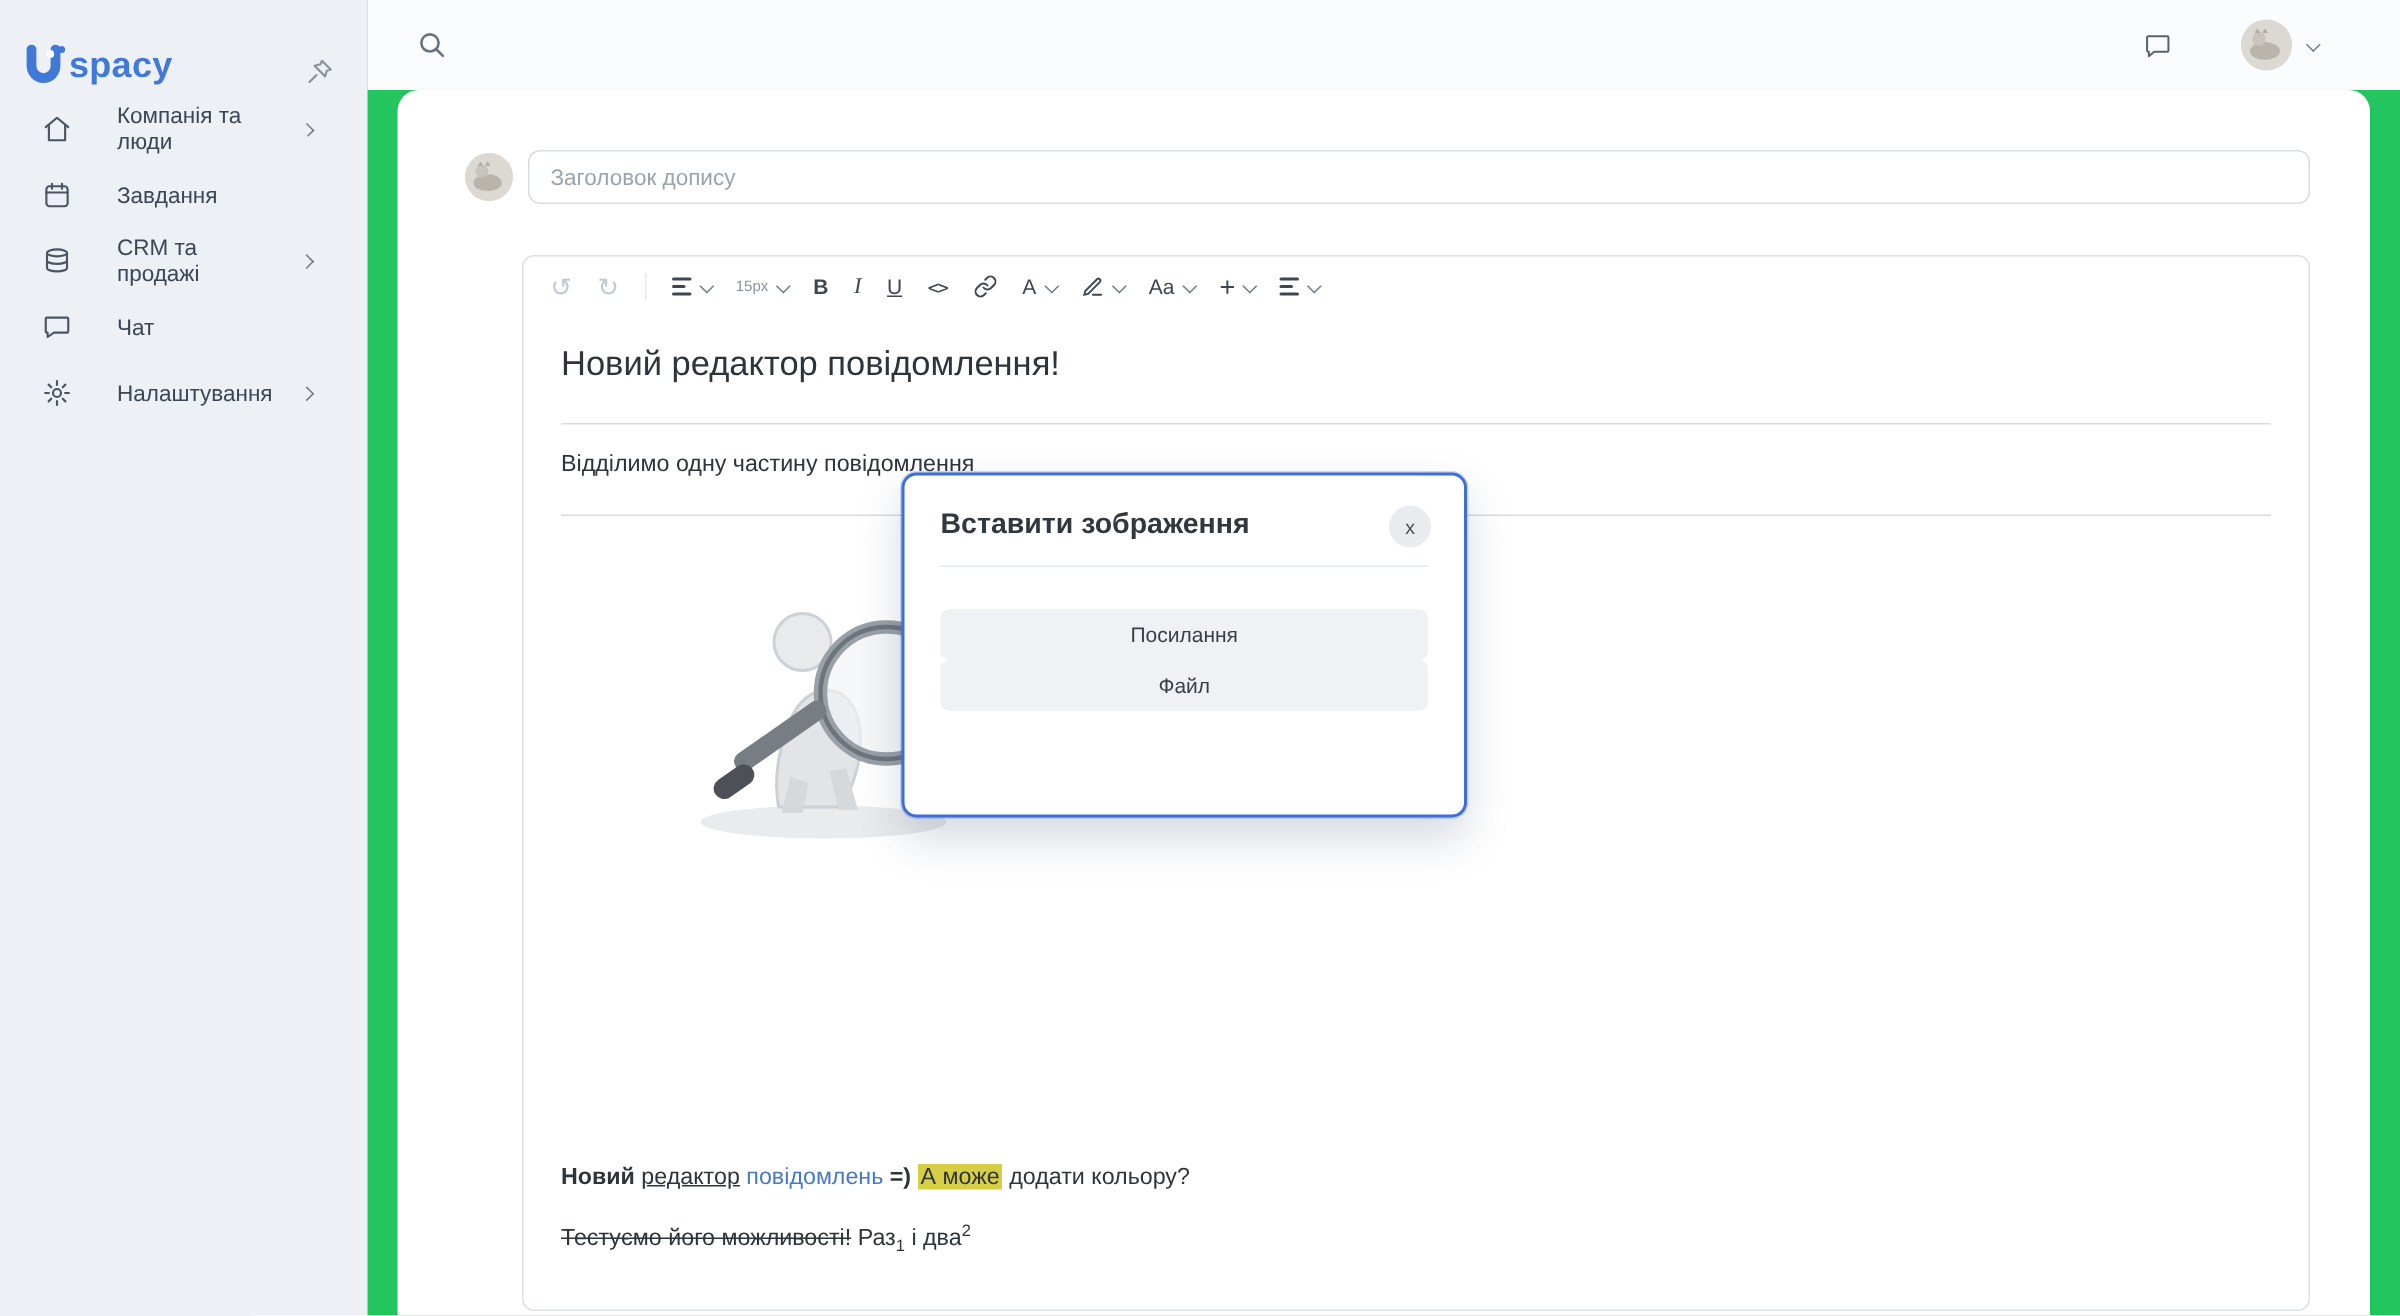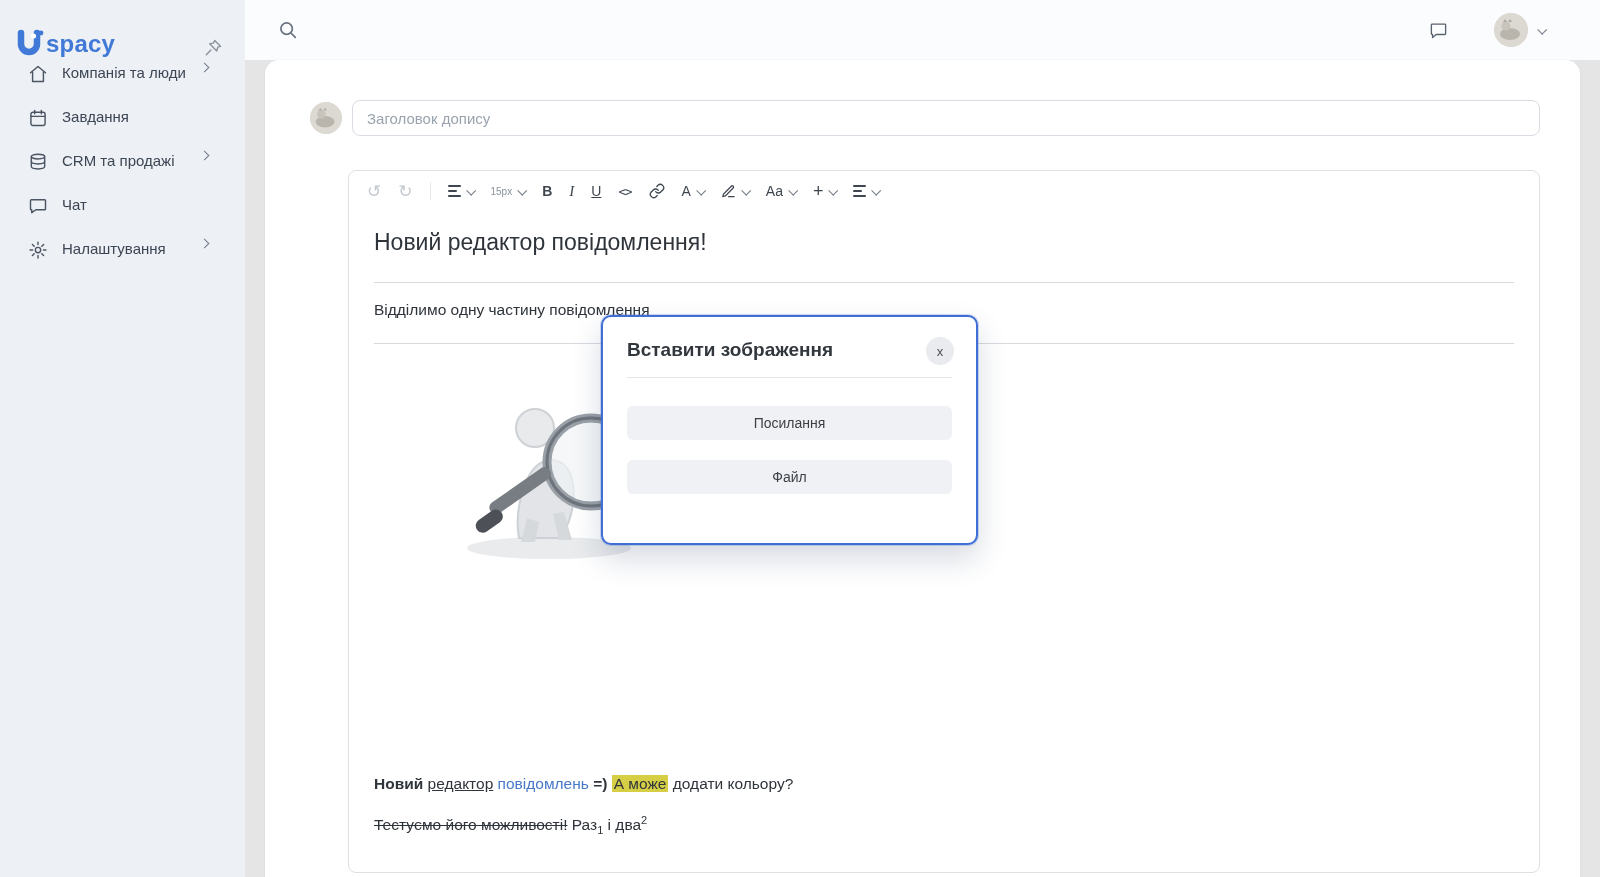--- a/index.html
+++ b/index.html
@@ -6,31 +6,31 @@
   html,body { width:1600px; height:877px; overflow:hidden; font-family:"Liberation Sans", sans-serif; background:#fff; }
   .app { display:flex; width:1600px; height:877px; }
 
   
   .sidebar { width:245px; height:100%; background:#edf0f4; flex-shrink:0; }
   .logo-row { display:flex; align-items:flex-end; height:58px; padding:0 22px 0 14px; }
   .logo-mark { width:30px; height:30px; }
   .logo-text { font-size:24px; font-weight:700; color:#4079d8; margin-left:2px; letter-spacing:.2px; }
   .pin-btn { margin-left:auto; cursor:pointer; display:flex; }
   .menu { padding-top:6px; }
-  .menu-item { display:flex; align-items:flex-start; height:44px; padding:0 37px 0 28px; cursor:pointer; color:#3c4654; }
+  .menu-item { display:flex; align-items:center; height:44px; padding:0 37px 0 28px; cursor:pointer; color:#3c4654;gap:16px; }
   .menu-item .mi-icon { width:20px; height:20px; margin-right:14px; flex-shrink:0; display:flex; align-items:center; justify-content:center; }
   .menu-item .mi-label { font-size:15px; }
   .menu-item .mi-chev { margin-left:auto; }
   svg.stroke { fill:none; stroke:#4a5462; stroke-width:1.7; stroke-linecap:round; stroke-linejoin:round; }
   .cv { display:inline-block; width:7px; height:7px; border-right:1.6px solid #717a86; border-bottom:1.6px solid #717a86; }
   .cv-down { transform:rotate(45deg) translateY(-1px); }
   .cv-right { transform:rotate(-45deg); }
 
   
-  .main { flex:1; position:relative; background:#e5e5e5; }
+  .main { flex:1; position:relative; background:#22c55e; }
   .topbar { height:60px; display:flex; align-items:center; padding:0 55px 0 33px; background:#fbfcfd; }
   .topbar .spacer { flex:1; }
   .icon-btn { cursor:pointer; display:flex; align-items:center; }
   .avatar { border-radius:50%; overflow:hidden; background:#ddd9d3; flex-shrink:0; }
   .avatar-top { width:34px; height:34px; margin:0 10px 0 46px; }
   .avatar-chev { cursor:pointer; }
 
   
   .card { margin:0 20px 0 20px; background:#fff; border-radius:14px 14px 0 0; height:817px; padding:40px 40px 0 45px; box-shadow:0 0 0 1px rgba(0,0,0,0.02); }
   .title-row { display:flex; align-items:center; }
@@ -70,21 +70,21 @@
   .t-link { color:#4878c8; }
   .t-highlight { background:#d6cf45; padding:0 2px; }
   .t-strike { text-decoration:line-through; }
   sub,sup { font-size:11px; }
 
   
   .modal { position:fixed; left:601px; top:315px; width:377px; height:230px; background:#fff; border:2px solid #3f6ed4; border-radius:10px; box-shadow:0 0 0 1px rgba(63,110,212,.25), 0 14px 30px rgba(30,50,90,.18); padding:22px 24px 24px 24px; z-index:50; }
   .modal-title { font-size:19px; font-weight:700; color:#32373e; }
   .modal-close { position:absolute; top:20px; right:22px; width:28px; height:28px; border-radius:50%; background:#e9ebee; border:none; color:#4a5058; font-size:13px; cursor:pointer; display:flex; align-items:center; justify-content:center; font-family:"Liberation Sans",sans-serif; }
   .modal-divider { border:none; border-top:1px solid #e4e7eb; margin-top:16px; }
-  .modal-actions { margin-top:28px; display:flex; flex-direction:column; gap:20px; }
+  .modal-actions { margin-top:28px; display:flex; flex-direction:column; }
   .modal-btn { height:34px; width:100%; background:#f0f1f4; border:none; border-radius:6px; font-size:14px; color:#3a3f46; cursor:pointer; font-family:"Liberation Sans",sans-serif; }
 </style>
 </head>
 <body>
 
 <div class="app">
 
   <aside class="sidebar">
     <div class="logo-row">
       <svg class="logo-mark" viewBox="0 0 30 30">

